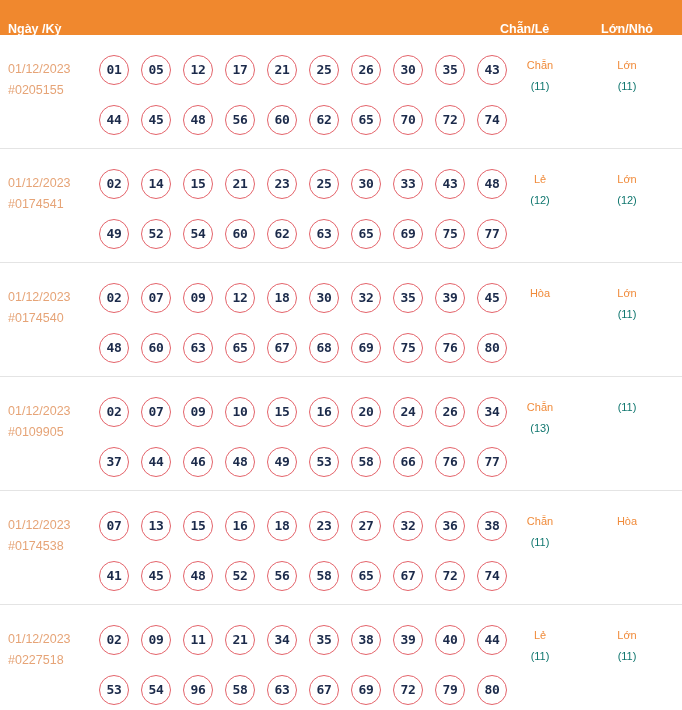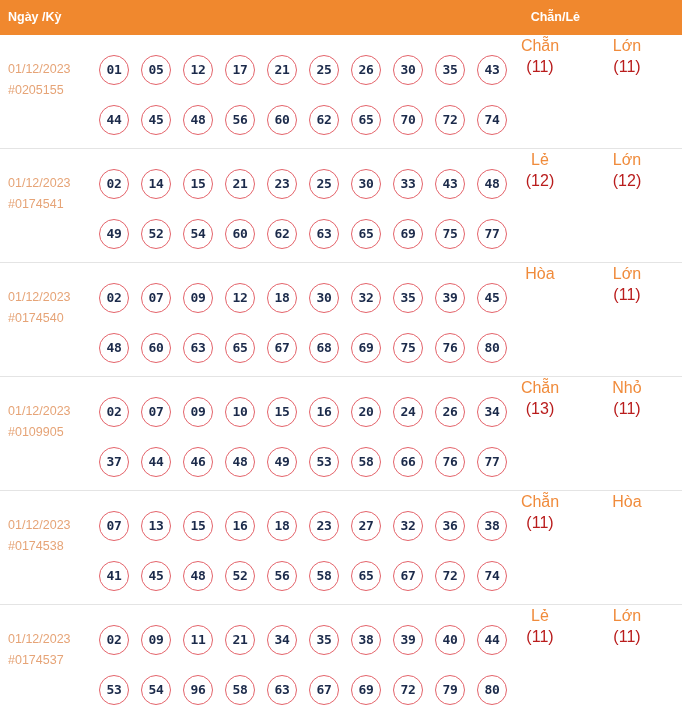--- a/index.html
+++ b/index.html
@@ -17,31 +17,31 @@
   }
 
   
   .thead {
     height: 35px;
     background: #F0882E;
     position: relative;
   }
   .th {
     position: absolute;
-    top: 0;
+    top: 12px;
     height: 51px;
     line-height: 35px;
     color: #ffffff;
     font-size: 12.5px;
     font-weight: bold;
     white-space: nowrap;
   }
   .th-date   { left: 8px; }
   .th-result { left: 106px; margin-top: 32px; }
-  .th-parity { left: 500px; width: 80px; text-align: right; }
+  .th-parity { left: 500px; width: 80px; text-align: left; }
   .th-size   { left: 580px; width: 94px; text-align: center; }
 
   
   .row {
     height: 114px;
     position: relative;
     border-bottom: 1px solid #e4e4e4;
   }
   .row:last-child { border-bottom: none; }
 
@@ -79,40 +79,41 @@
     font-family: "DejaVu Sans Mono", monospace;
     font-size: 13px;
     font-weight: bold;
     line-height: 28px;
     text-align: center;
     letter-spacing: -0.3px;
   }
 
   .cell-parity, .cell-size {
     position: absolute;
-    top: 0;
+    top: 20px;
     color: #F08B3B;
-    font-size: 16px;
+    font-size: 11px;
     text-align: center;
     line-height: 21px;
   }
   .cell-parity { left: 500px; width: 80px; }
   .cell-size   { left: 580px; width: 94px; }
-  .cnt { color: #b91c1c; }
+  .cnt { color: #0f766e; }
   .cnt:empty { display: none; }
 </style>
 </head>
 <body>
 
 <div class="table">
 
   <div class="thead">
     <div class="th th-date">Ngày /Kỳ</div>
     <div class="th th-result">Kết quả</div>
     <div class="th th-parity">Chẵn/Lẻ</div>
+    <div class="th th-size">Lớn/Nhỏ</div>
   </div>
 
   <div id="rows-container">
       <div class="row">
         <div class="cell-date">
           <div>01/12/2023</div>
           <div>#0205155</div>
         </div>
         <div class="cell-result">
           <div class="ball-line">
@@ -257,21 +258,20 @@
             <div class="ball">66</div>
             <div class="ball">76</div>
             <div class="ball">77</div>
           </div>
         </div>
         <div class="cell-parity">
           <div>Chẵn</div>
           <div class="cnt">(13)</div>
         </div>
         <div class="cell-size">
-          <div>Nhỏ</div>
           <div class="cnt">(11)</div>
         </div>
       </div>
       <div class="row">
         <div class="cell-date">
           <div>01/12/2023</div>
           <div>#0174538</div>
         </div>
         <div class="cell-result">
           <div class="ball-line">
@@ -303,21 +303,21 @@
           <div>Chẵn</div>
           <div class="cnt">(11)</div>
         </div>
         <div class="cell-size">
           <div>Hòa</div>
         </div>
       </div>
       <div class="row">
         <div class="cell-date">
           <div>01/12/2023</div>
-          <div>#0174537</div>
+          <div>#0227518</div>
         </div>
         <div class="cell-result">
           <div class="ball-line">
             <div class="ball">02</div>
             <div class="ball">09</div>
             <div class="ball">11</div>
             <div class="ball">21</div>
             <div class="ball">34</div>
             <div class="ball">35</div>
             <div class="ball">38</div>

